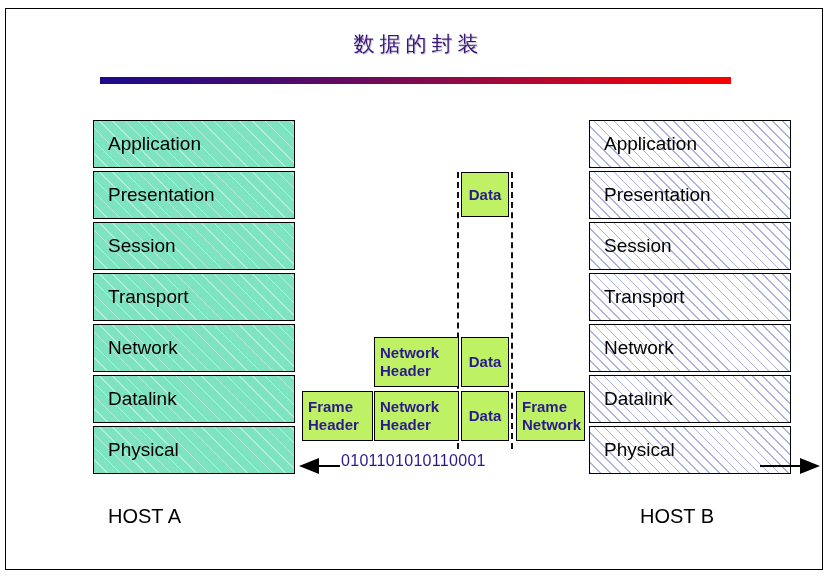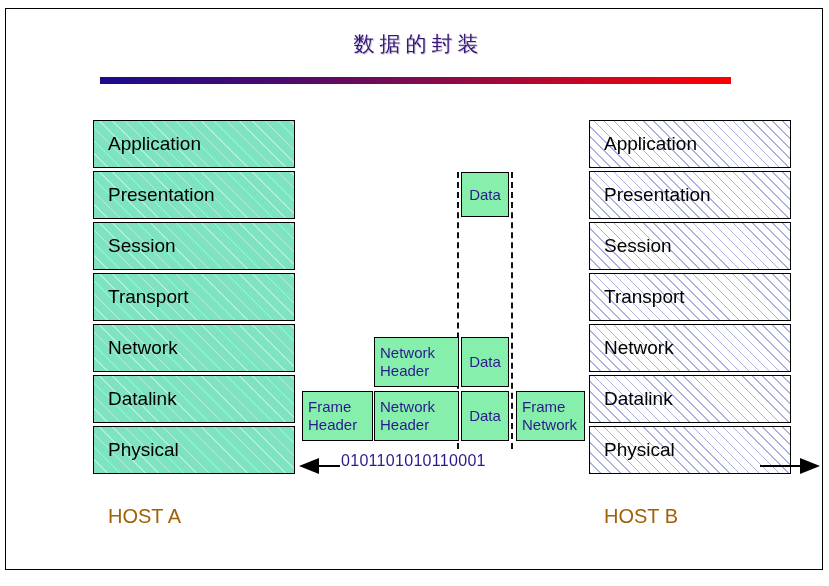--- a/index.html
+++ b/index.html
@@ -96,33 +96,33 @@
         #ffffff 7px);
   }
 
   .layer-label { position: relative; z-index: 2; }
 
   
   .host-caption {
     position: absolute;
     top: 505px;
     font-size: 20px;
-    color: #a16207;
+    color: #000000;
   }
   #host-a-caption { left: 108px; }
-  #host-b-caption { left: 604px; }
+  #host-b-caption { left: 640px; }
 
   
   .pdu {
     position: absolute;
     border: 1px solid #000000;
     box-sizing: border-box;
-    background: #86efac;
+    background: #bef264;
     color: #2b1a8e;
-    font-weight: normal;
+    font-weight: bold;
     font-size: 15px;
     display: flex;
     flex-direction: column;
     align-items: flex-start;
     justify-content: center;
     padding-left: 5px;
     line-height: 1.18;
     z-index: 5;
   }
   .pdu.center { align-items: center; padding-left: 0; }

